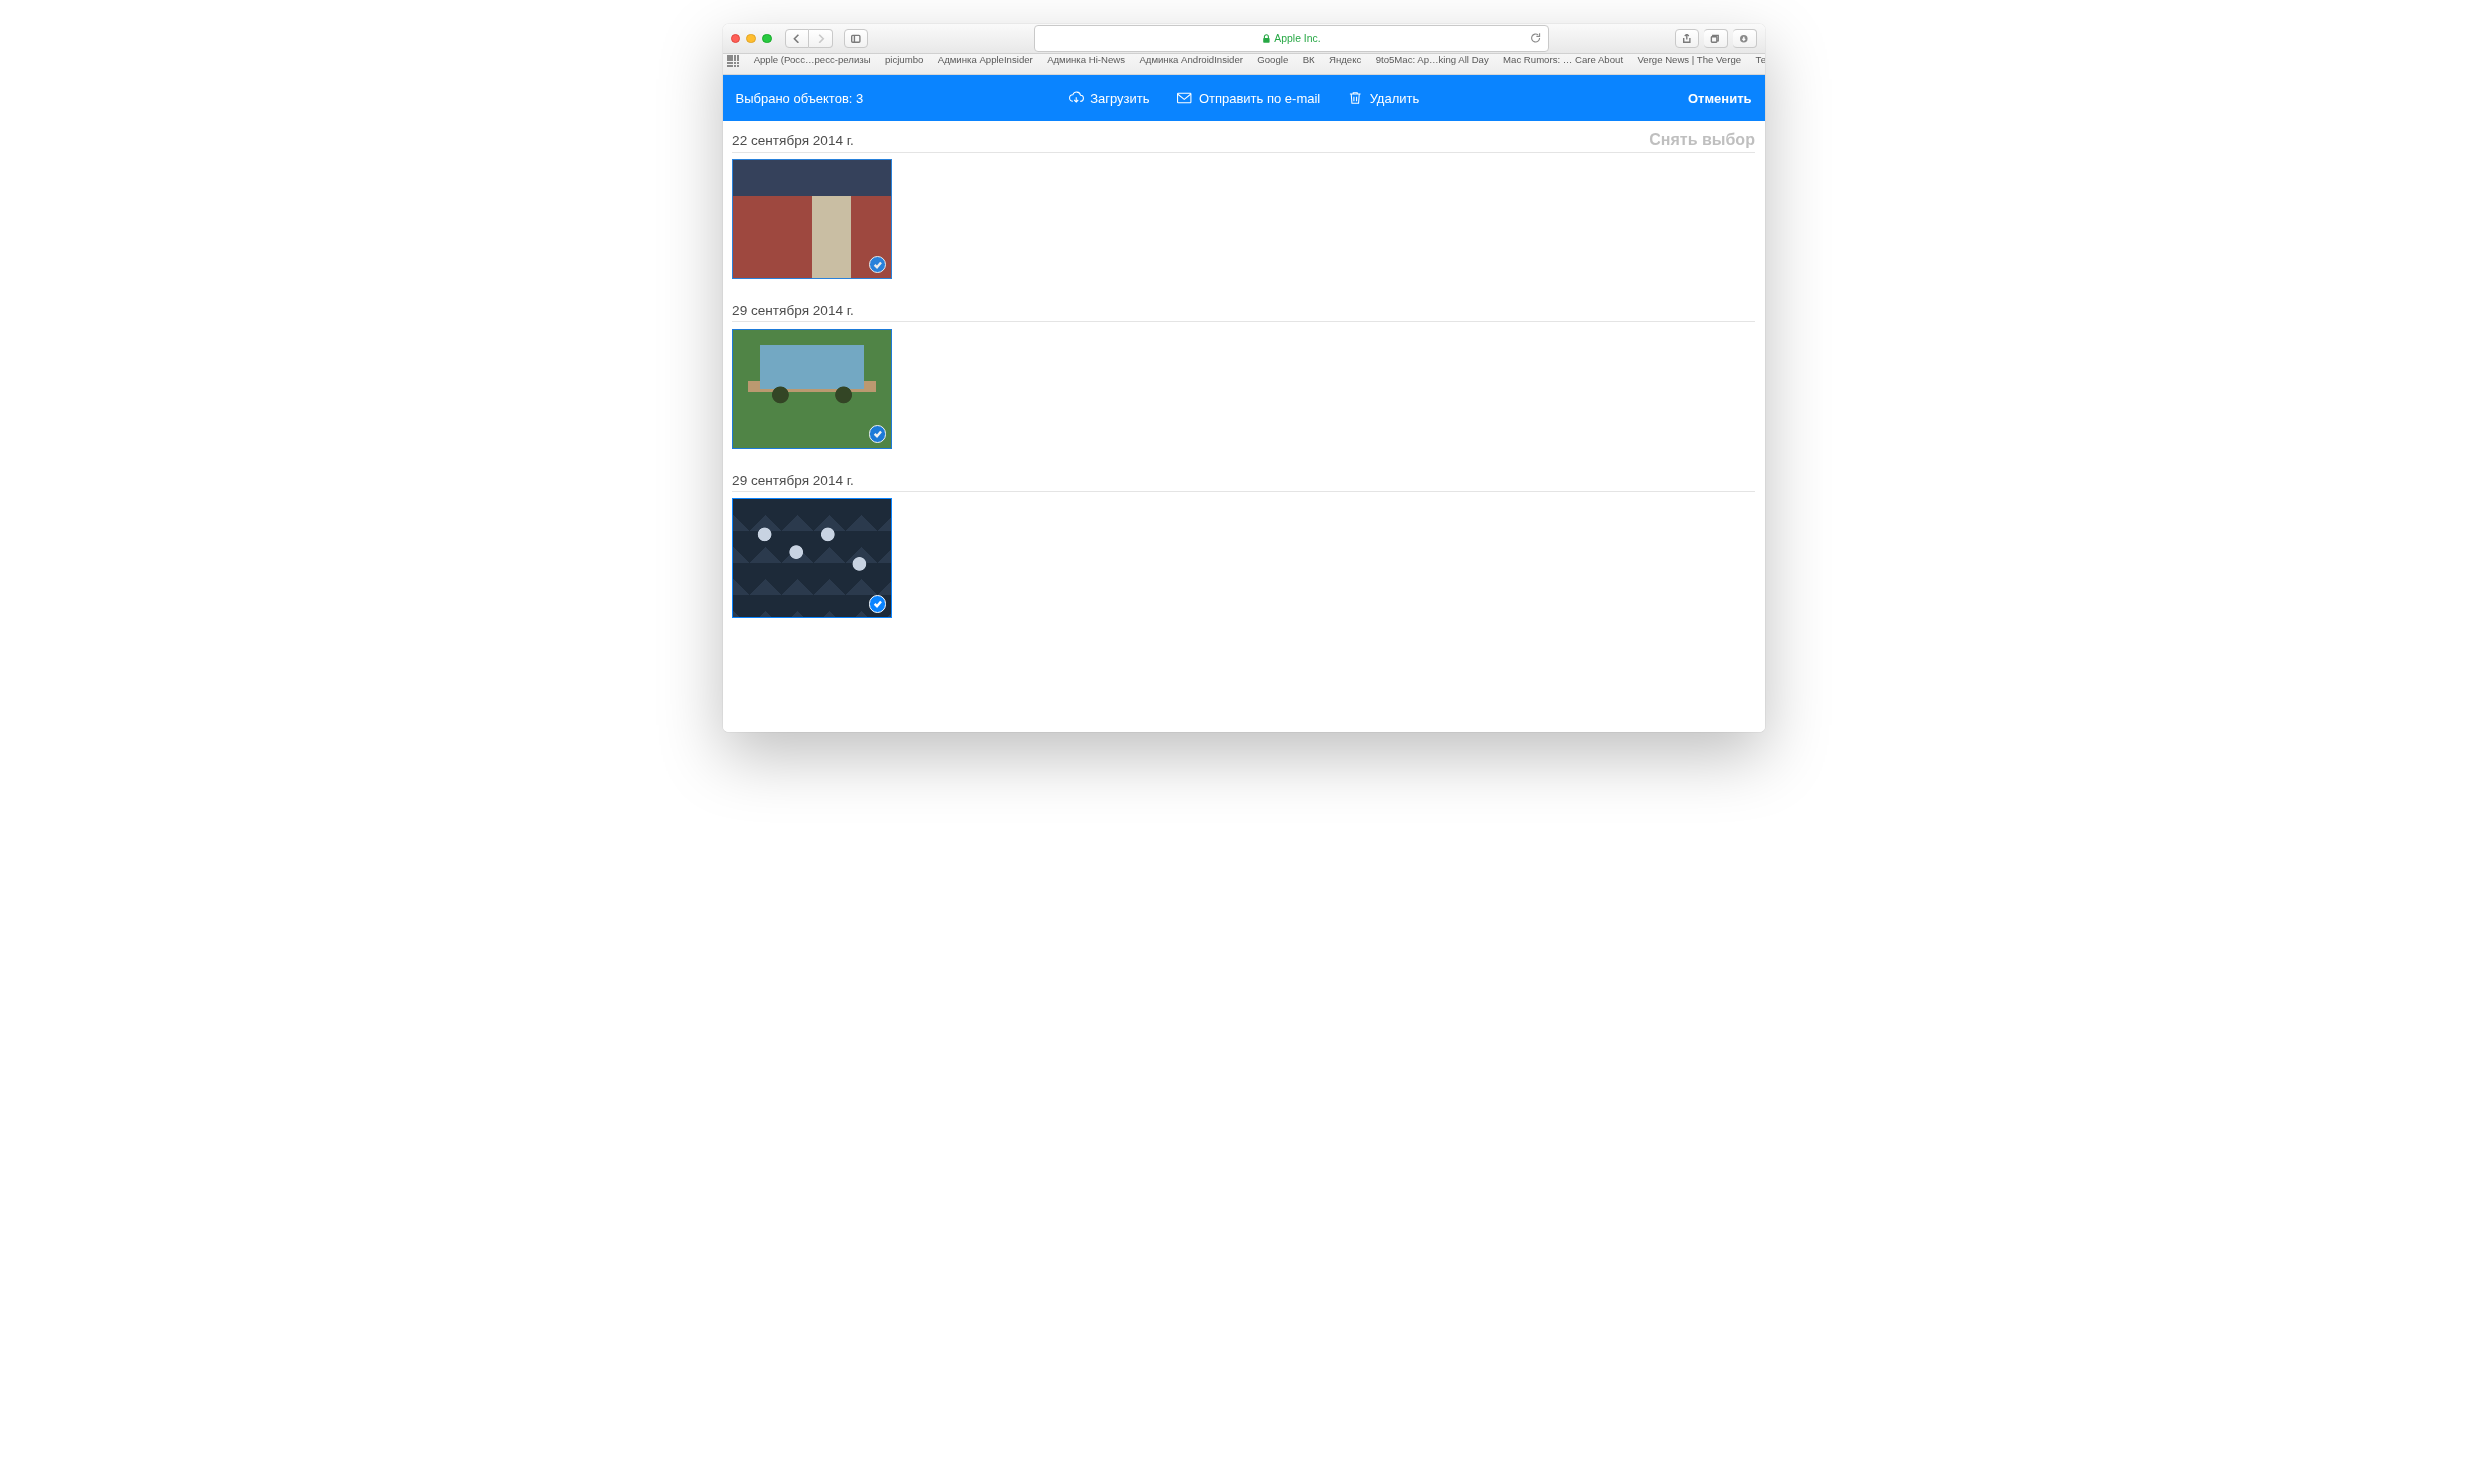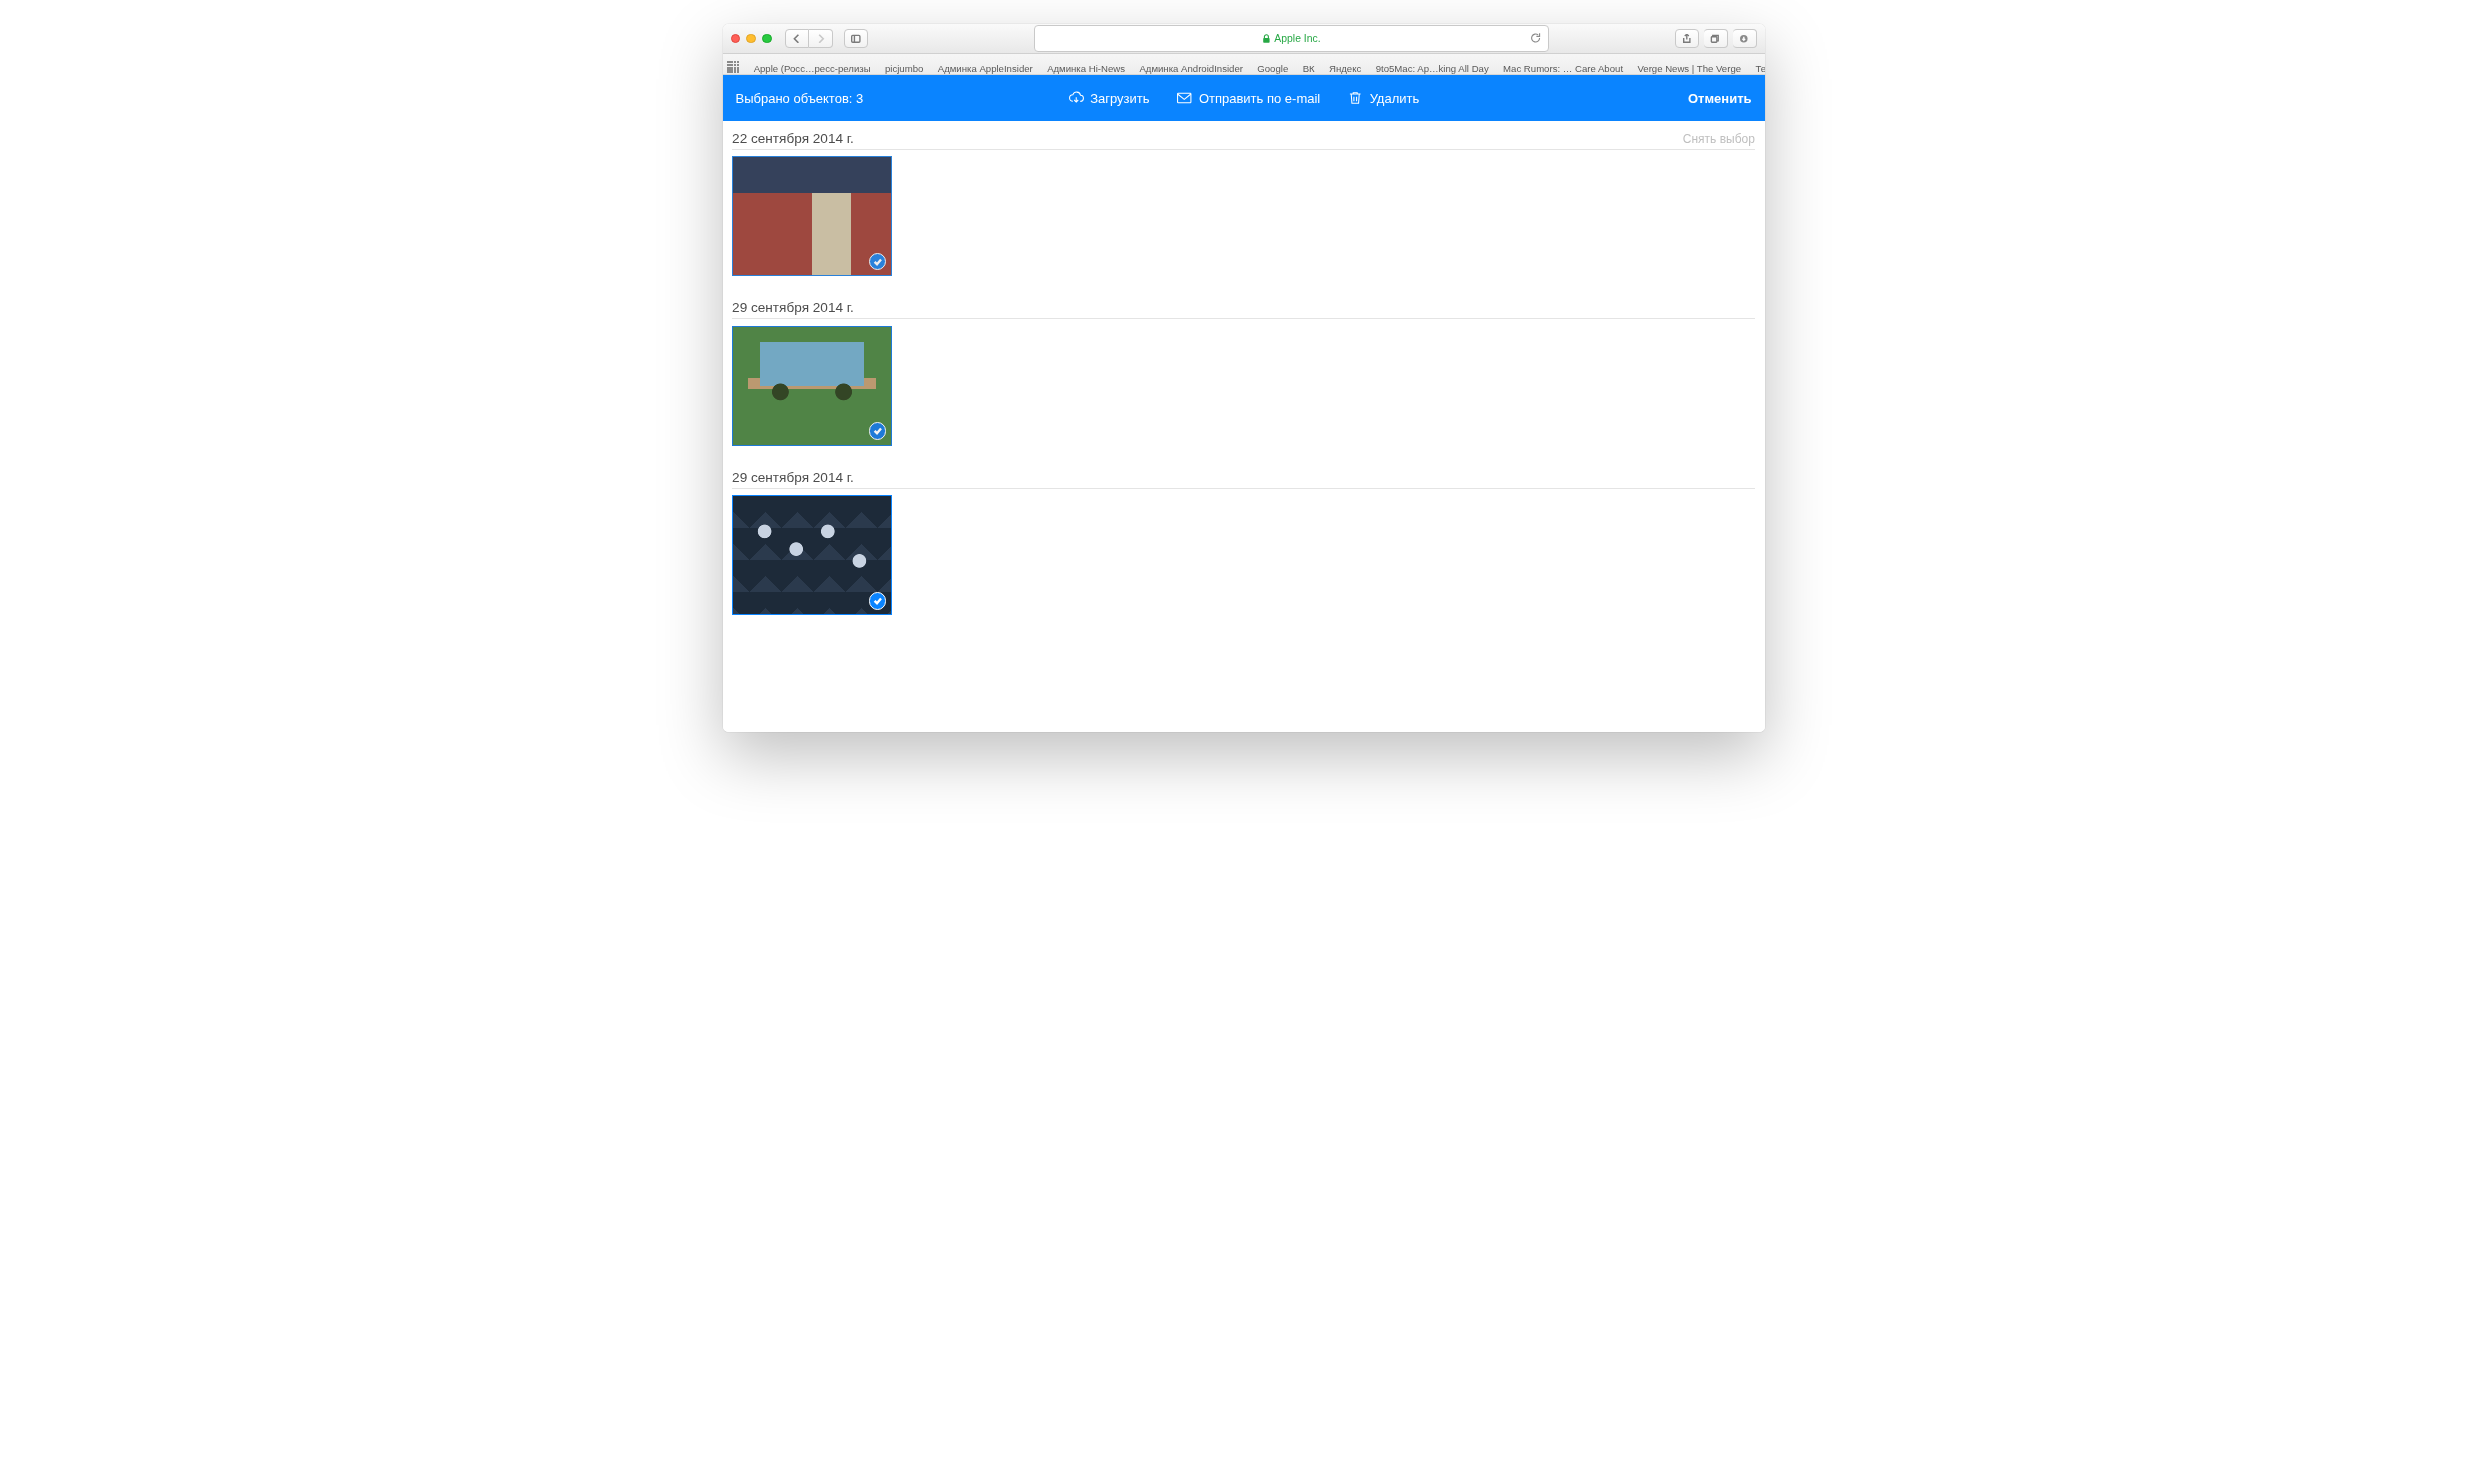--- a/index.html
+++ b/index.html
@@ -77,21 +77,21 @@
     color:#8a8a8a;
   }
   .right-buttons { display:flex; gap:4.8px; }
 
   
   .favbar {
     height: 21px;
     background: linear-gradient(#f6f6f6,#ededed);
     border-bottom:0.8px solid #d6d6d6;
     display:flex;
-    align-items:flex-end;
+    align-items:flex-start;
     font-size: 9.6px;
     color:#595959;
     padding: 0 4.8px;
     gap: 1.6px;
   }
   .favbar .apps-icon {
     width:14.4px; height:14.4px;
     display:grid;
     grid-template-columns:repeat(4,2.4px);
     grid-template-rows:repeat(4,2.4px);
@@ -146,22 +146,23 @@
     margin-bottom: 6.4px;
   }
   .sec-title {
     font-size: 13.6px;
     color:#4d4d4d;
     font-weight:400;
   }
   .sec-deselect {
     margin-left:auto;
     color:#bfbfbf;
-    font-size: 12px;
+    font-size: 16px;
     cursor:default;
+    font-weight:bold;
   }
   .thumbs { display:flex; flex-wrap:wrap; gap:11.2px; }
   .thumb {
     width: 160px; height: 120px;
     border: 1.6px solid #0a84ff;
     position:relative;
     background:#cfd8dc;
   }
   .thumb .check {
     position:absolute; bottom:4.8px; right:4.8px;

